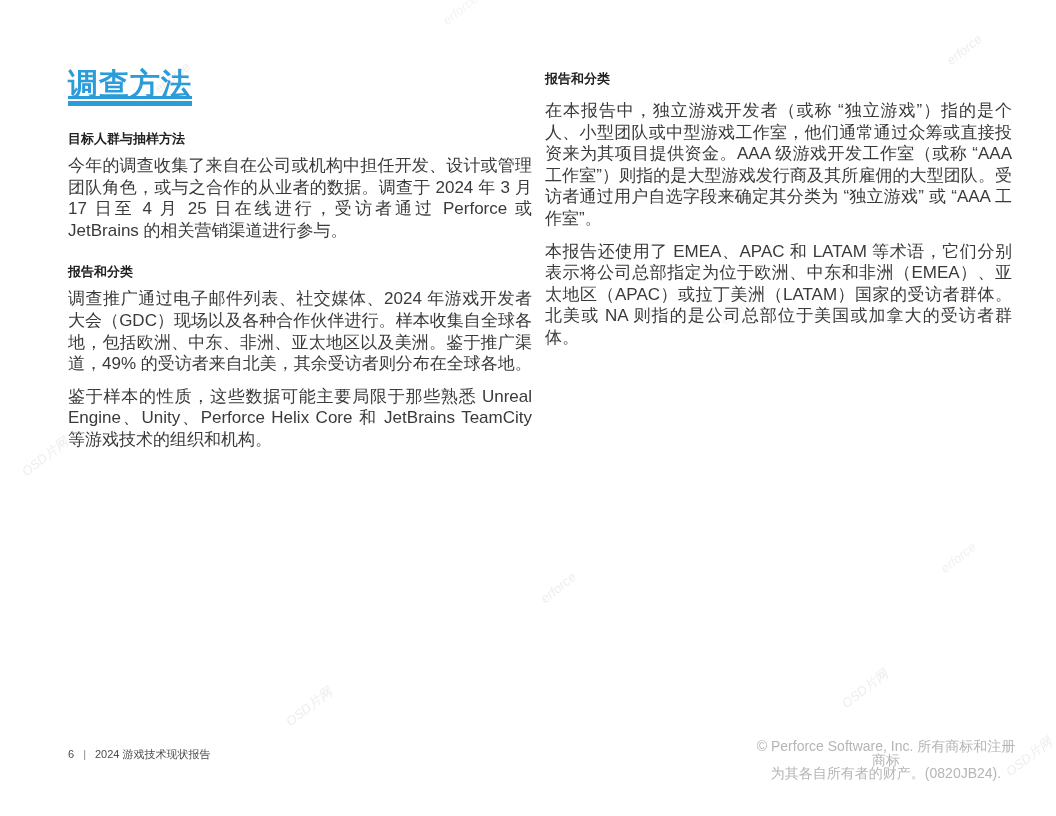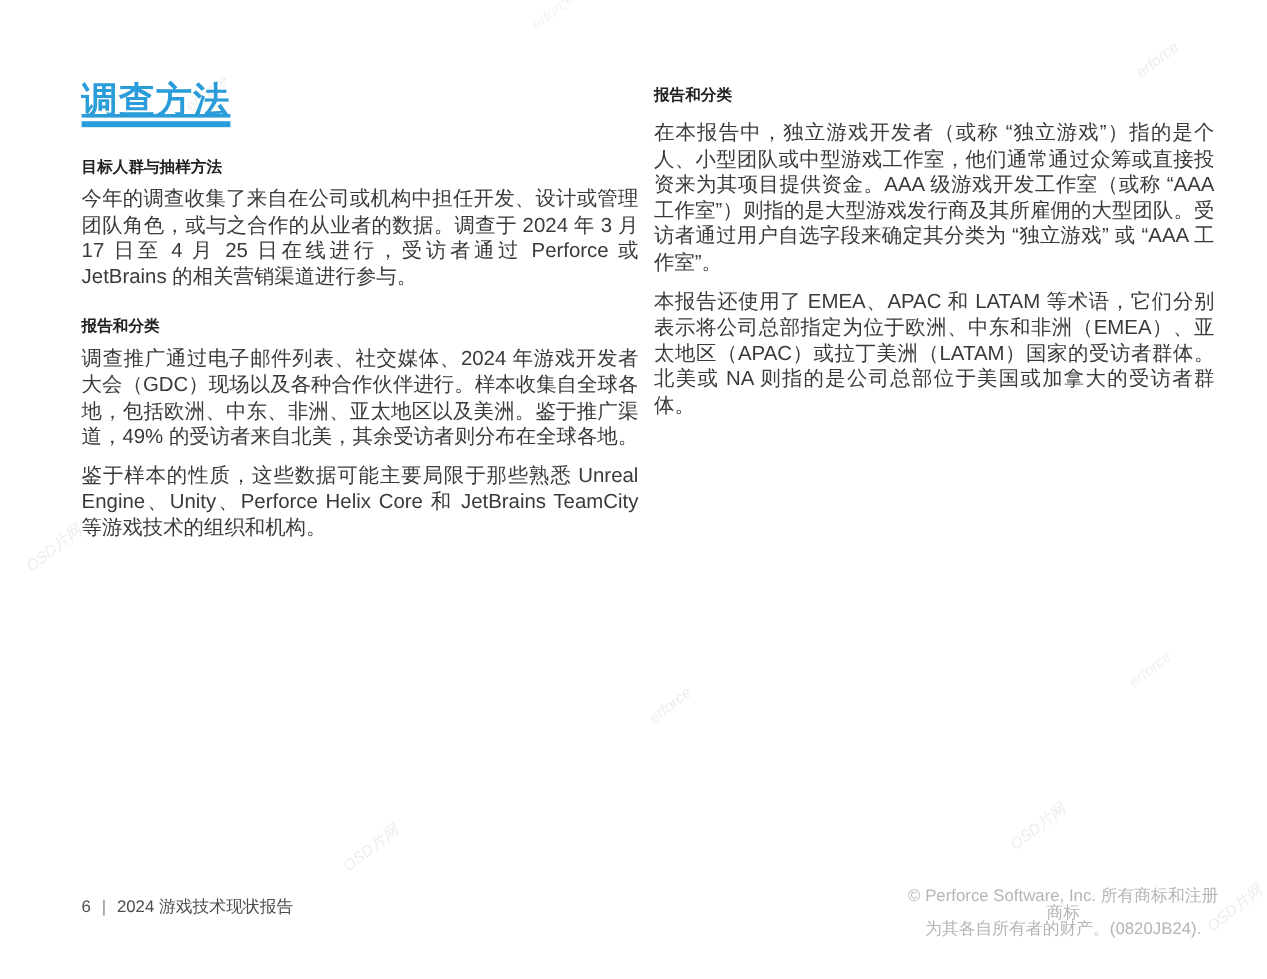--- a/index.html
+++ b/index.html
@@ -29,21 +29,21 @@
 
   p.body-text {
     margin:0 0 11px 0; font-size:17px; line-height:21.6px;
     color:#3a3a3a; text-align:justify; text-justify:inter-ideograph;
   }
   p.body-text:last-child { margin-bottom:0; }
 
   
   .footer-left {
     position:absolute; left:68px; top:747px;
-    font-size:14px; color:#4d4d4d; white-space:nowrap;
+    font-size:11px; color:#4d4d4d; white-space:nowrap;
   }
   .footer-left .sep { margin:0 9px; color:#8c8c8c; }
   .footer-right {
     position:absolute; right:40px; top:740px; width:260px;
     text-align:center; font-size:14px; line-height:13.5px; color:#b5b5b5;
   }
 
   
   .wm {
     position:absolute; color:#dedede; opacity:.55; font-size:13px;

